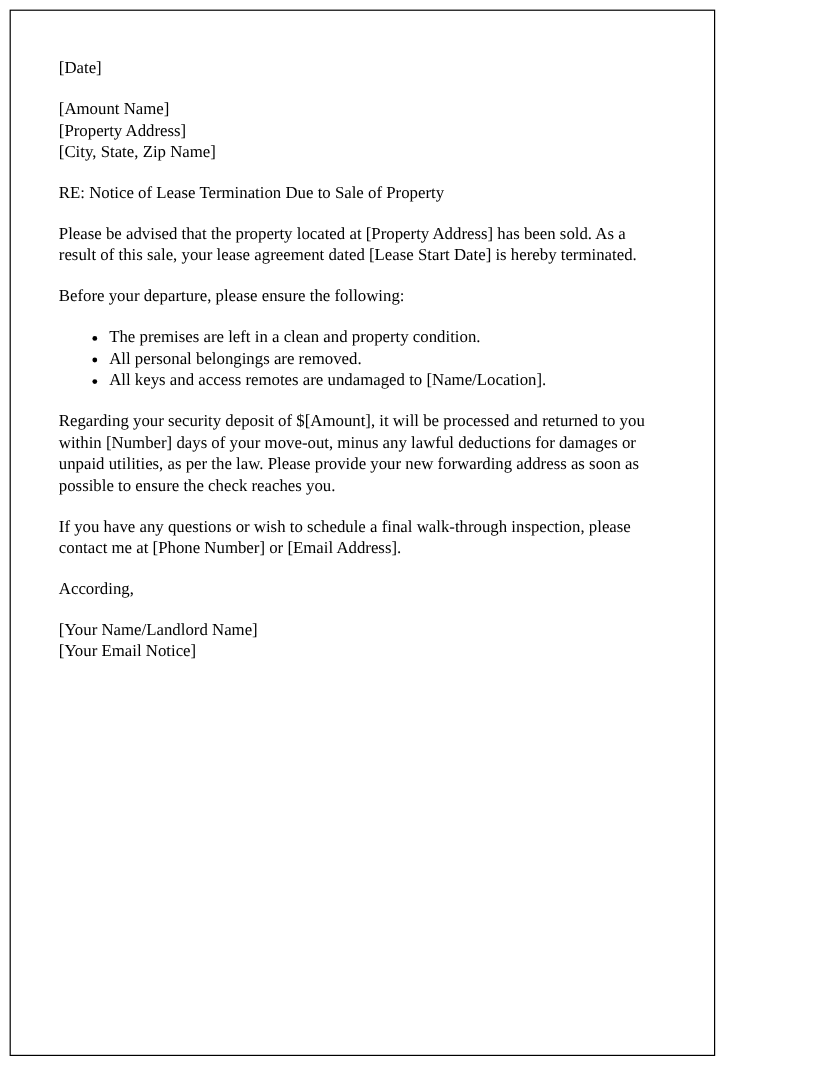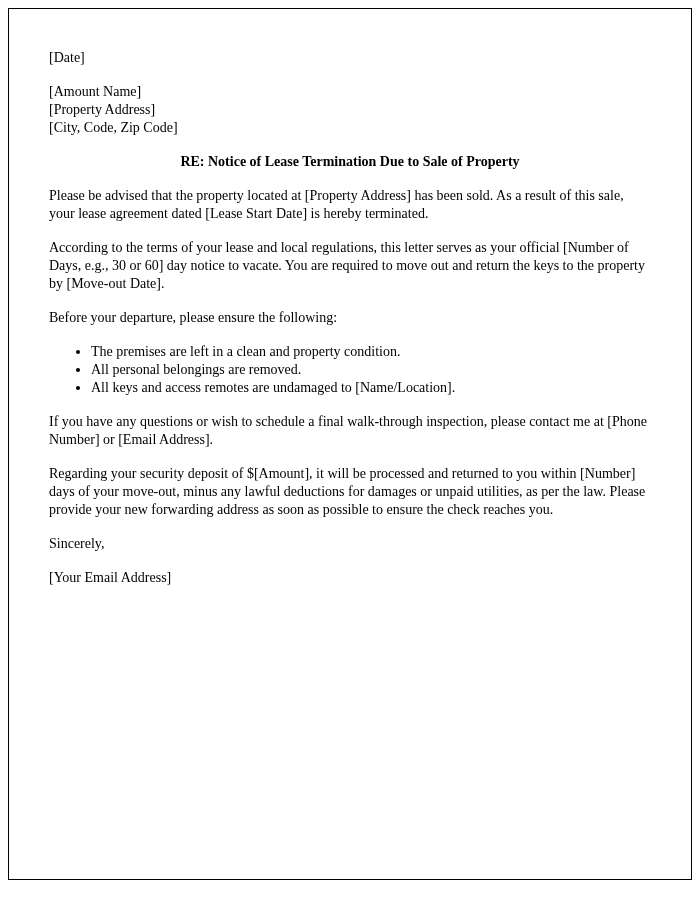--- a/index.html
+++ b/index.html
@@ -7,42 +7,41 @@
     padding: 0;
     background: #ffffff;
     width: 700px;
     height: 900px;
     font-family: "Liberation Serif", "DejaVu Serif", serif;
   }
   .page-frame {
     position: absolute;
     left: 8px;
     top: 8px;
-    width: 684px;
+    width: 588px;
     height: 872px;
     box-sizing: border-box;
     border: 1.5px solid #000000;
     background: #ffffff;
   }
   .letter-content {
     box-sizing: border-box;
     padding: 40px 40px 0 40px;
     font-size: 14px;
     line-height: 18px;
     color: #000000;
   }
   .line {
     margin: 0;
   }
   .block {
     margin: 0 0 16px 0;
   }
   .subject {
-    font-weight: bold;
-    text-align: center;
+    font-weight: normal;
   }
   ul.checklist {
     margin: 0 0 16px 0;
     padding: 0 0 0 42px;
     list-style-type: disc;
   }
   ul.checklist li {
     margin: 0;
     padding: 0;
   }
@@ -51,43 +50,43 @@
 <body>
 
 <div class="page-frame">
   <div class="letter-content">
 
     <p class="line block">[Date]</p>
 
     <div class="block">
       <p class="line">[Amount Name]</p>
       <p class="line">[Property Address]</p>
-      <p class="line">[City, Code, Zip Code]</p>
+      <p class="line">[City, State, Zip Name]</p>
     </div>
 
     <p class="line block subject">RE: Notice of Lease Termination Due to Sale of Property</p>
 
 
     <p class="line block">Please be advised that the property located at [Property Address] has been sold. As a result of this sale, your lease agreement dated [Lease Start Date] is hereby terminated.</p>
 
-    <p class="line block">According to the terms of your lease and local regulations, this letter serves as your official [Number of Days, e.g., 30 or 60] day notice to vacate. You are required to move out and return the keys to the property by [Move-out Date].</p>
 
     <p class="line block">Before your departure, please ensure the following:</p>
 
     <ul class="checklist">
       <li>The premises are left in a clean and property condition.</li>
       <li>All personal belongings are removed.</li>
       <li>All keys and access remotes are undamaged to [Name/Location].</li>
     </ul>
 
+    <p class="line block">Regarding your security deposit of $[Amount], it will be processed and returned to you within [Number] days of your move-out, minus any lawful deductions for damages or unpaid utilities, as per the law. Please provide your new forwarding address as soon as possible to ensure the check reaches you.</p>
+
     <p class="line block">If you have any questions or wish to schedule a final walk-through inspection, please contact me at [Phone Number] or [Email Address].</p>
 
-    <p class="line block">Regarding your security deposit of $[Amount], it will be processed and returned to you within [Number] days of your move-out, minus any lawful deductions for damages or unpaid utilities, as per the law. Please provide your new forwarding address as soon as possible to ensure the check reaches you.</p>
 
-
-    <p class="line block">Sincerely,</p>
+    <p class="line block">According,</p>
 
     <div class="block">
-      <p class="line">[Your Email Address]</p>
+      <p class="line">[Your Name/Landlord Name]</p>
+      <p class="line">[Your Email Notice]</p>
     </div>
 
   </div>
 </div>
 
 </body></html>

